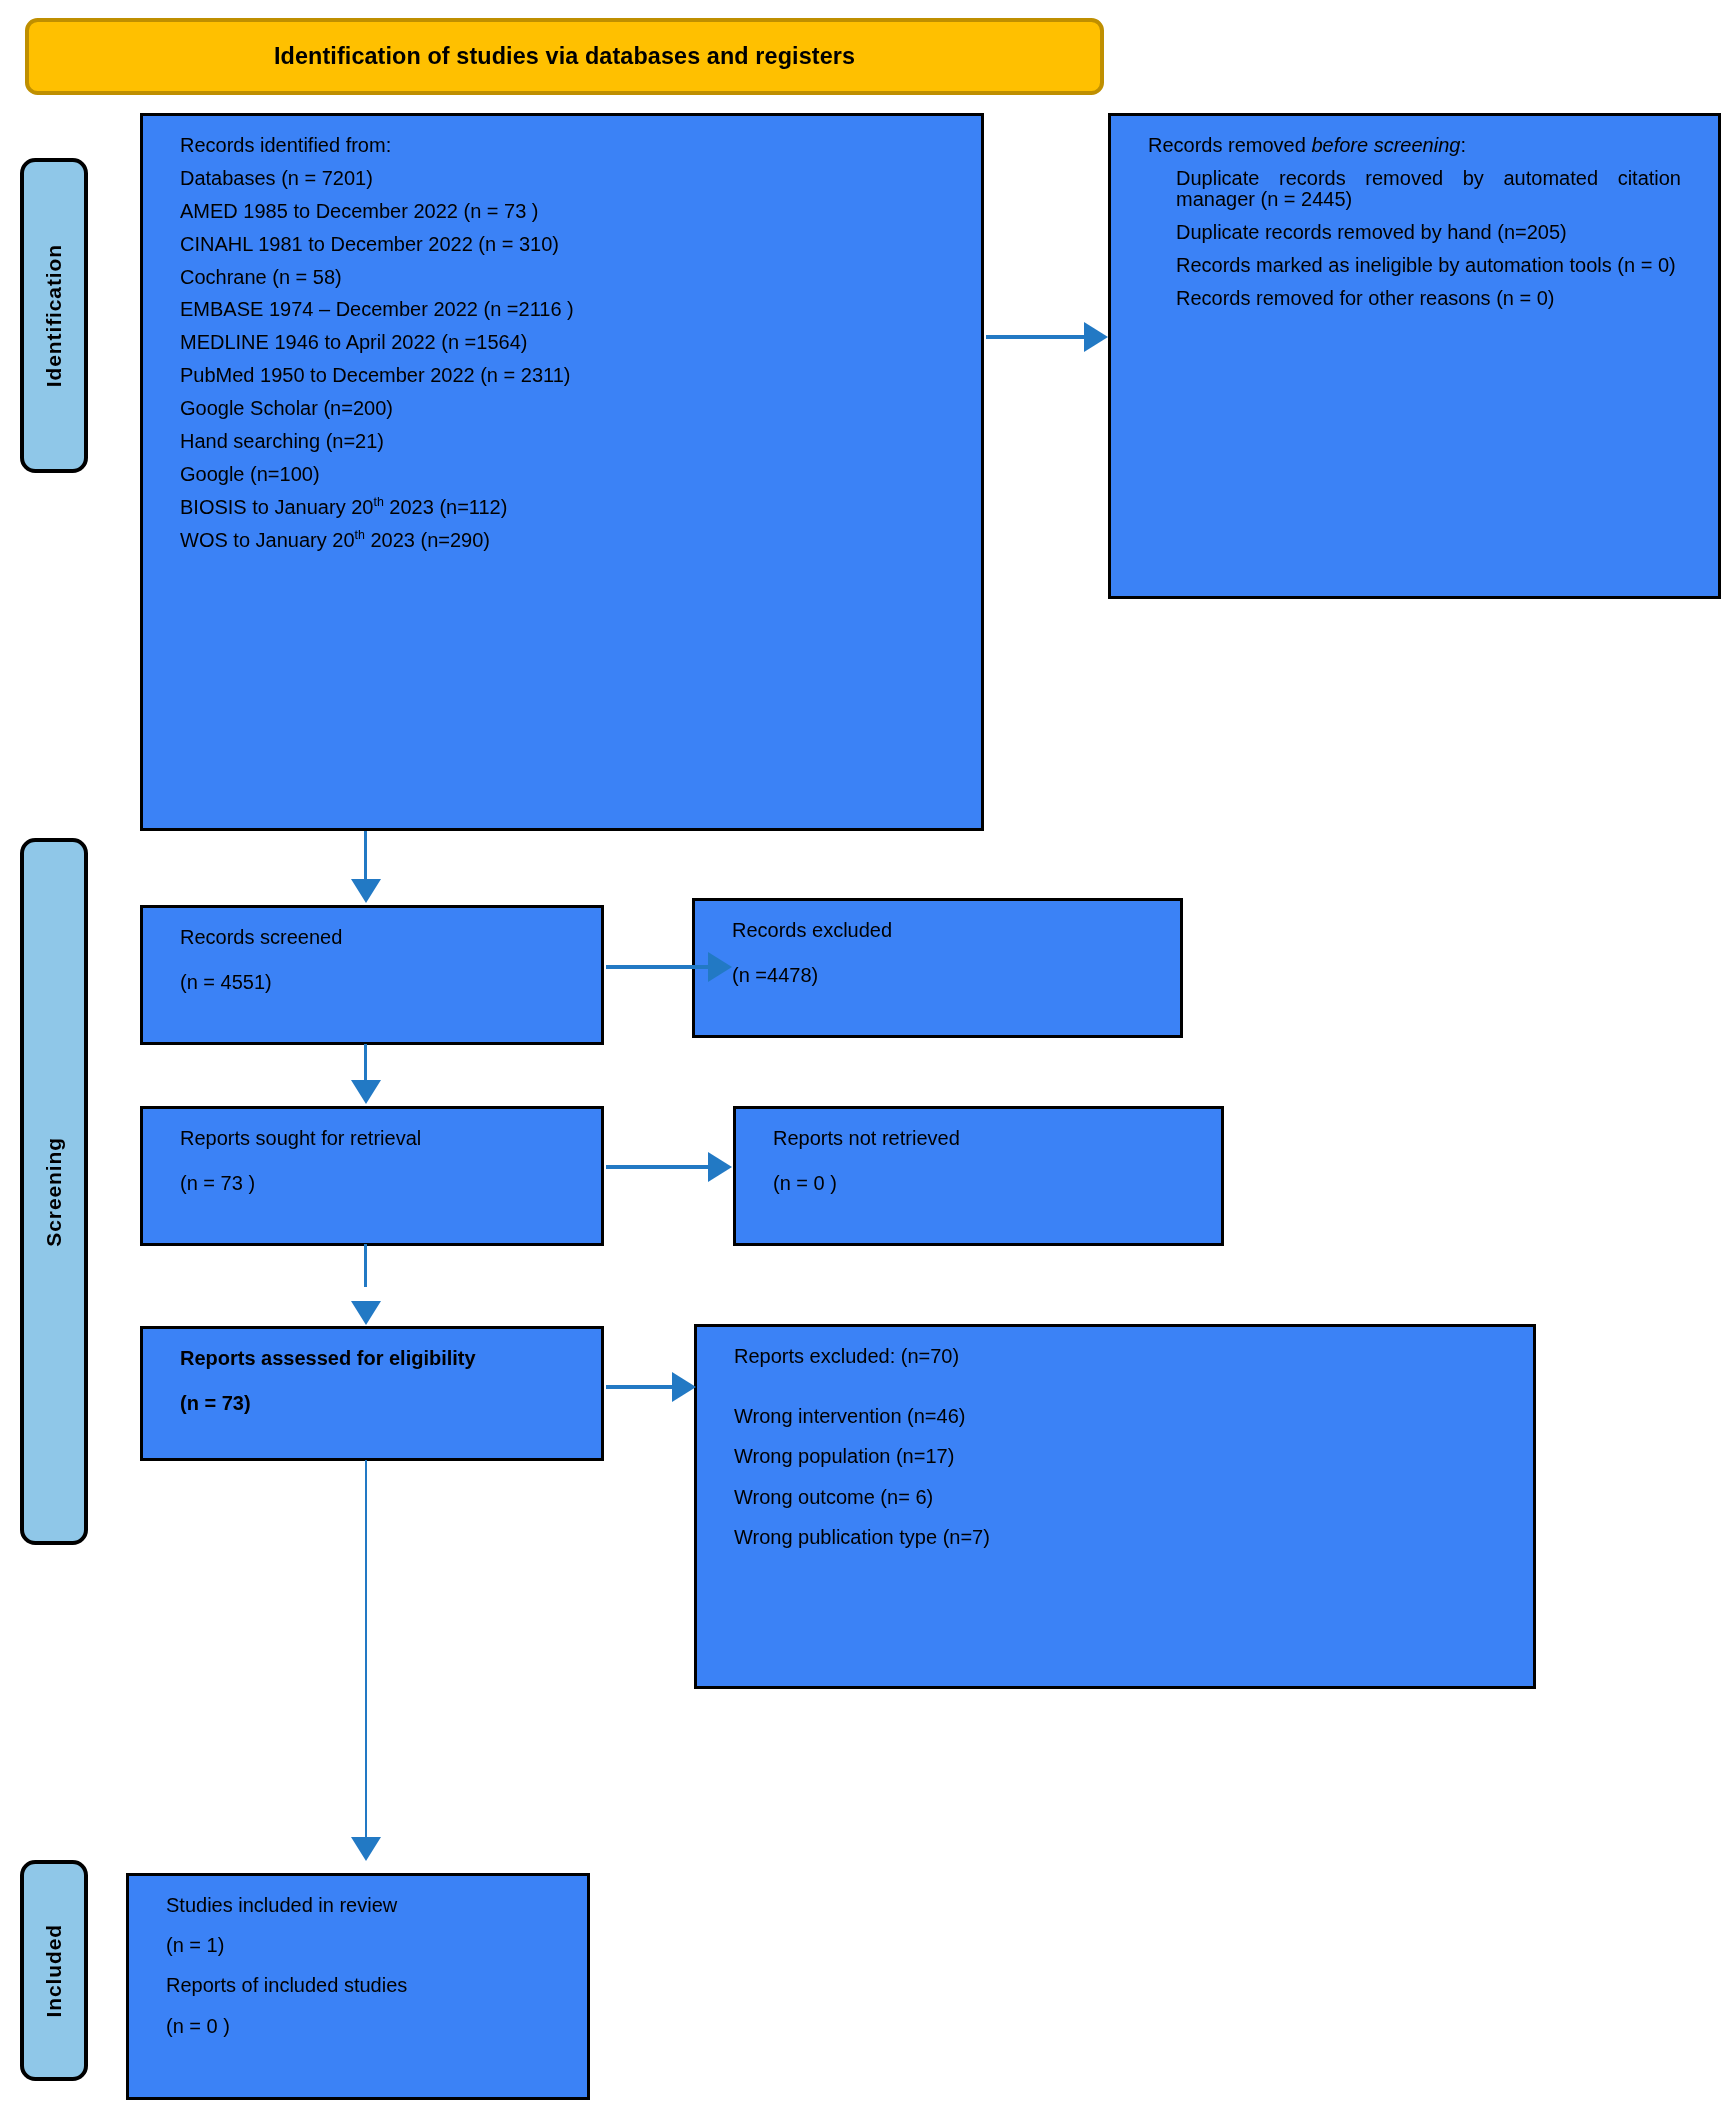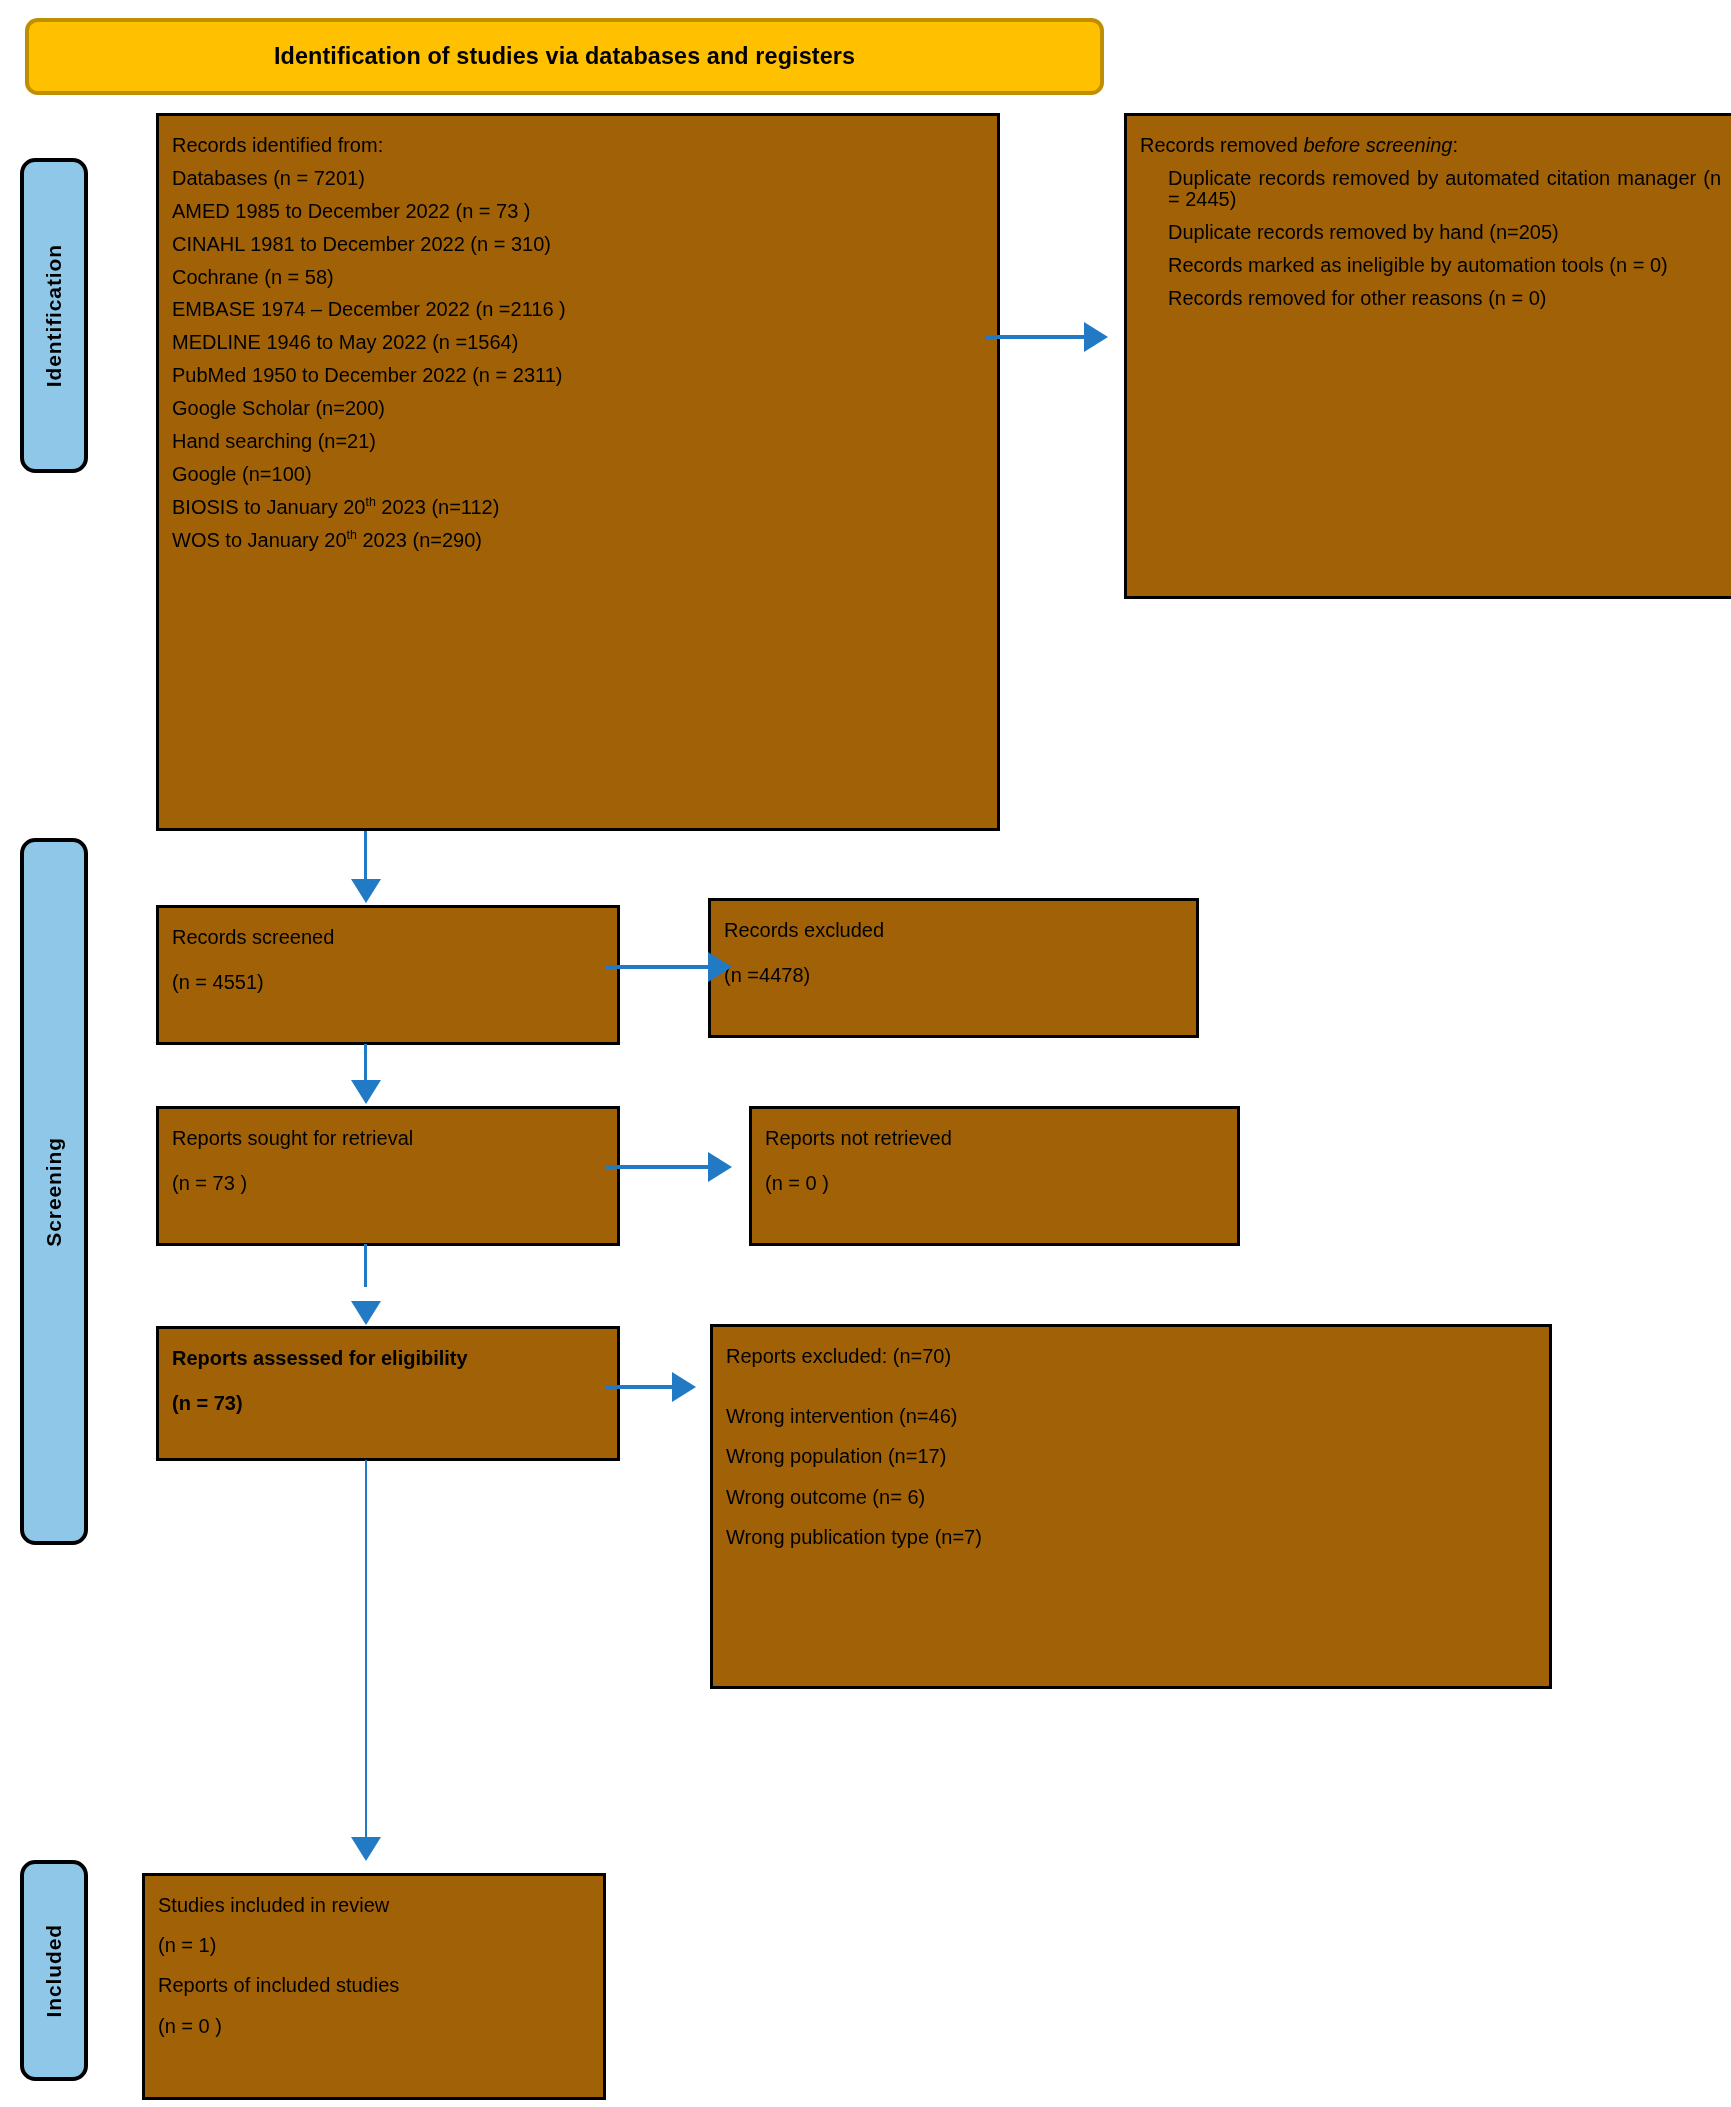--- a/index.html
+++ b/index.html
@@ -61,25 +61,24 @@
     letter-spacing: 0.9px;
     white-space: nowrap;
   }
   #bar-identification { left: 20px; top: 158px; width: 68px; height: 315px; }
   #bar-screening      { left: 20px; top: 838px; width: 68px; height: 707px; }
   #bar-included       { left: 20px; top: 1860px; width: 68px; height: 221px; }
 
   
   .fbox {
     position: absolute;
-    background: #a16207;
+    background: #3b82f6;
     border: 3.6px solid #000000;
     box-sizing: border-box;
-    padding: 19px 13px;
-    margin-left: 16px;
+    padding: 19px 37px;
   }
   .fbox p {
     margin: 0 0 15.3px 0;
     font-size: 20px;
     line-height: 1.06;
     color: #000000;
   }
   .fbox p:last-child { margin-bottom: 0; }
   .fbox p.tight { margin-bottom: 11.7px; }
   .fbox p.indent {
@@ -151,21 +150,21 @@
     <span>Included</span>
   </div>
 
   <div class="fbox" id="box-identified">
     <p class="tight">Records identified from:</p>
     <p class="tight">Databases (n = 7201)</p>
     <p class="tight">AMED   1985 to December 2022   (n = 73 )</p>
     <p class="tight">CINAHL 1981 to December 2022 (n = 310)</p>
     <p class="tight">Cochrane (n = 58)</p>
     <p class="tight">EMBASE 1974 – December 2022 (n =2116 )</p>
-    <p class="tight">MEDLINE 1946 to May 2022 (n =1564)</p>
+    <p class="tight">MEDLINE 1946 to April 2022 (n =1564)</p>
     <p class="tight">PubMed 1950 to December 2022 (n = 2311)</p>
     <p class="tight">Google Scholar (n=200)</p>
     <p class="tight">Hand searching (n=21)</p>
     <p class="tight">Google (n=100)</p>
     <p class="tight"><span>BIOSIS to January 20</span><sup>th</sup><span> 2023 (n=112)</span></p>
     <p class="tight"><span>WOS to January 20</span><sup>th</sup><span> 2023 (n=290)</span></p>
   </div>
 
   <div class="fbox" id="box-removed">
     <p class="tight"><span>Records removed </span><span class="ital">before screening</span><span>:</span></p>

